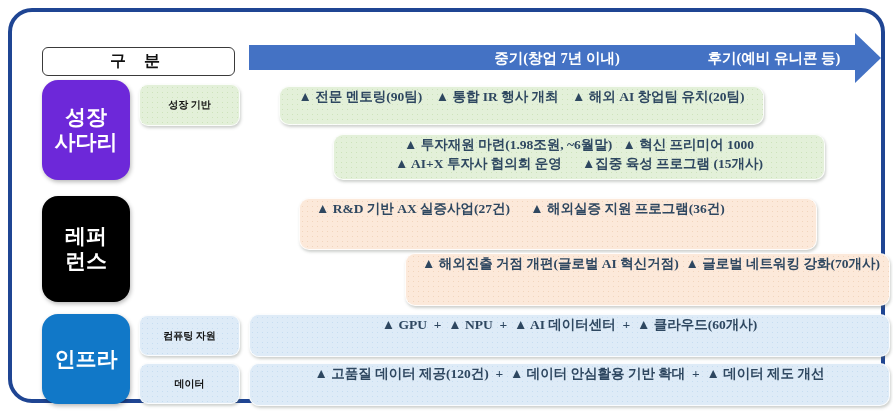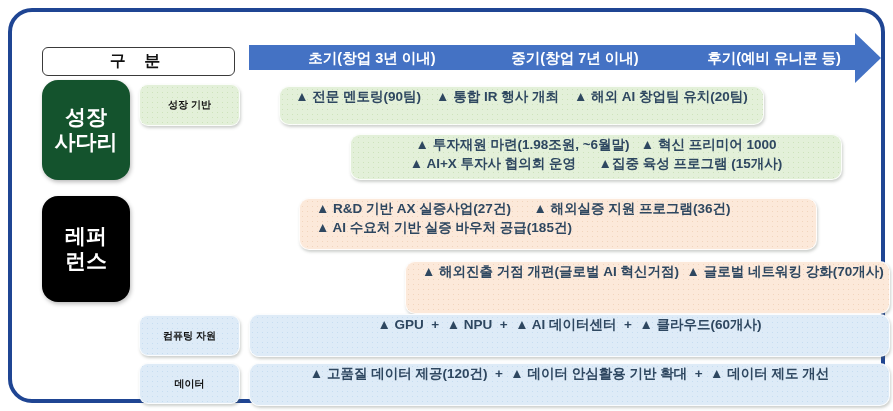--- a/index.html
+++ b/index.html
@@ -1,18 +1,18 @@
 <!DOCTYPE html>
 <html><head>
 <meta charset="utf-8">
 <style>
   html,body{margin:0;padding:0;background:#fff;}
   .page{
     position:relative;width:893px;height:411px;background:#ffffff;
-    font-family:Liberation Sans, sans-serif;overflow:hidden;
+    font-family:Liberation Serif, serif;overflow:hidden;
   }
   .frame{
     position:absolute;left:8px;top:8px;width:877px;height:395px;
     border:4px solid #1F4593;border-radius:24px;background:#ffffff;box-sizing:border-box;
   }
   .layer{position:absolute;inset:0;}
   .gubun-box{
     position:absolute;left:30px;top:35px;width:193px;height:29px;
     border:1.6px solid #3a3a3a;border-radius:6px;background:#fff;
     display:flex;align-items:center;justify-content:center;
@@ -23,29 +23,29 @@
   }
   .arrow-head{
     position:absolute;left:843px;top:21px;width:0;height:0;
     border-top:25px solid transparent;border-bottom:25px solid transparent;
     border-left:26px solid #4472C4;
   }
   .phase{
     position:absolute;top:50%;transform:translate(-50%,-50%);
     color:#fff;font-weight:bold;font-size:14.5px;white-space:nowrap;
   }
-  .p1{left:123px}.p2{left:326px}.p3{left:525px}
+  .p1{left:123px}.p2{left:308px}.p3{left:525px}
 
   .sec{
     position:absolute;left:30px;width:88px;border-radius:16px;
     display:flex;align-items:center;justify-content:center;text-align:center;
     color:#fff;font-weight:bold;font-size:21px;line-height:1.18;white-space:pre-line;
     box-shadow:1px 2px 4px rgba(0,0,0,.28);
   }
-  .sec-green{top:68px;height:100px;background:#14532d;align-items:center;}
+  .sec-green{top:68px;height:100px;background:#6d28d9;align-items:center;}
   .sec-brown{top:184px;height:106px;background:#000000;}
   .sec-blue {top:302px;height:90px;background:#1178C8;}
 
   .sub{
     position:absolute;left:127px;width:101px;border-radius:9px;
     display:flex;align-items:center;justify-content:center;text-align:center;
     font-weight:bold;font-size:10px;color:#111;line-height:1.15;white-space:pre-line;
     border:1px solid rgba(255,255,255,.85);box-sizing:border-box;
     box-shadow:1px 2px 3px rgba(90,100,90,.3);
   }
@@ -70,23 +70,23 @@
     background-image:radial-gradient(circle,#f2d5bd 0.8px,transparent 1px);
     background-size:5px 5px;
   }
   .lightblue{
     background-color:#DEEBF7;
     background-image:radial-gradient(circle,#c6ddf1 0.8px,transparent 1px);
     background-size:5px 5px;
   }
 
   .c1{left:267px;top:74px;width:485px;height:39px;}
-  .c2{left:338px;top:122px;width:492px;height:46px;}
+  .c2{left:321px;top:122px;width:492px;height:46px;}
   .c3{left:287px;top:186px;width:518px;height:52px;}
-  .c4{left:393px;top:249px;width:485px;height:53px;}
+  .c4{left:393px;top:241px;width:485px;height:53px;}
   .c5{left:237px;top:302px;width:641px;height:43px;}
   .c6{left:237px;top:351px;width:641px;height:43px;}
 
   .s1a{top:72px;height:42px;}
   .s1b{top:121px;height:47px;}
   .s2a{top:185px;height:53px;}
   .s2b{top:244px;height:46px;}
   .s3a{top:303px;height:41px;}
   .s3b{top:351px;height:41px;}
 </style>
@@ -94,21 +94,20 @@
 <body>
 
 <div class="page">
   <div class="frame">
     <div class="layer">
 
       <div class="gubun-box">
         <span>구 분</span>
       </div>
       <div class="arrow-bar">
-        <span class="phase p1">초기(창업 3년 이내)</span>
         <span class="phase p2">중기(창업 7년 이내)</span>
         <span class="phase p3">후기(예비 유니콘 등)</span>
       </div>
       <div class="arrow-head"></div>
 
       <div class="sec sec-green">
         <span>성장
 사다리</span>
       </div>
       <div class="sub green s1a">성장 기반</div>
@@ -119,26 +118,28 @@
         <div class="line">▲ 투자재원 마련(1.98조원, ~6월말)   ▲ 혁신 프리미어 1000</div>
         <div class="line">▲ AI+X 투자사 협의회 운영      ▲집중 육성 프로그램 (15개사)</div>
       </div>
 
       <div class="sec sec-brown">
         <span>레퍼
 런스</span>
       </div>
       <div class="content peach left c3">
         <div class="line">▲ R&amp;D 기반 AX 실증사업(27건)      ▲ 해외실증 지원 프로그램(36건)</div>
-        <div class="line">▲ AI 수요처 기반 실증 바우처 공급(185건)</div>
       </div>
       <div class="content peach left c4">
         <div class="line">▲ 해외진출 거점 개편(글로벌 AI 혁신거점)  ▲ 글로벌 네트워킹 강화(70개사)</div>
       </div>
 
+      <div class="sec sec-blue">
+        <span>인프라</span>
+      </div>
       <div class="sub lightblue s3a">컴퓨팅 자원</div>
       <div class="content lightblue center c5">
         <div class="line">▲ GPU  +  ▲ NPU  +  ▲ AI 데이터센터  +  ▲ 클라우드(60개사)</div>
       </div>
       <div class="sub lightblue s3b">데이터</div>
       <div class="content lightblue center c6">
         <div class="line">▲ 고품질 데이터 제공(120건)  +  ▲ 데이터 안심활용 기반 확대  +  ▲ 데이터 제도 개선</div>
       </div>
 
     </div>

